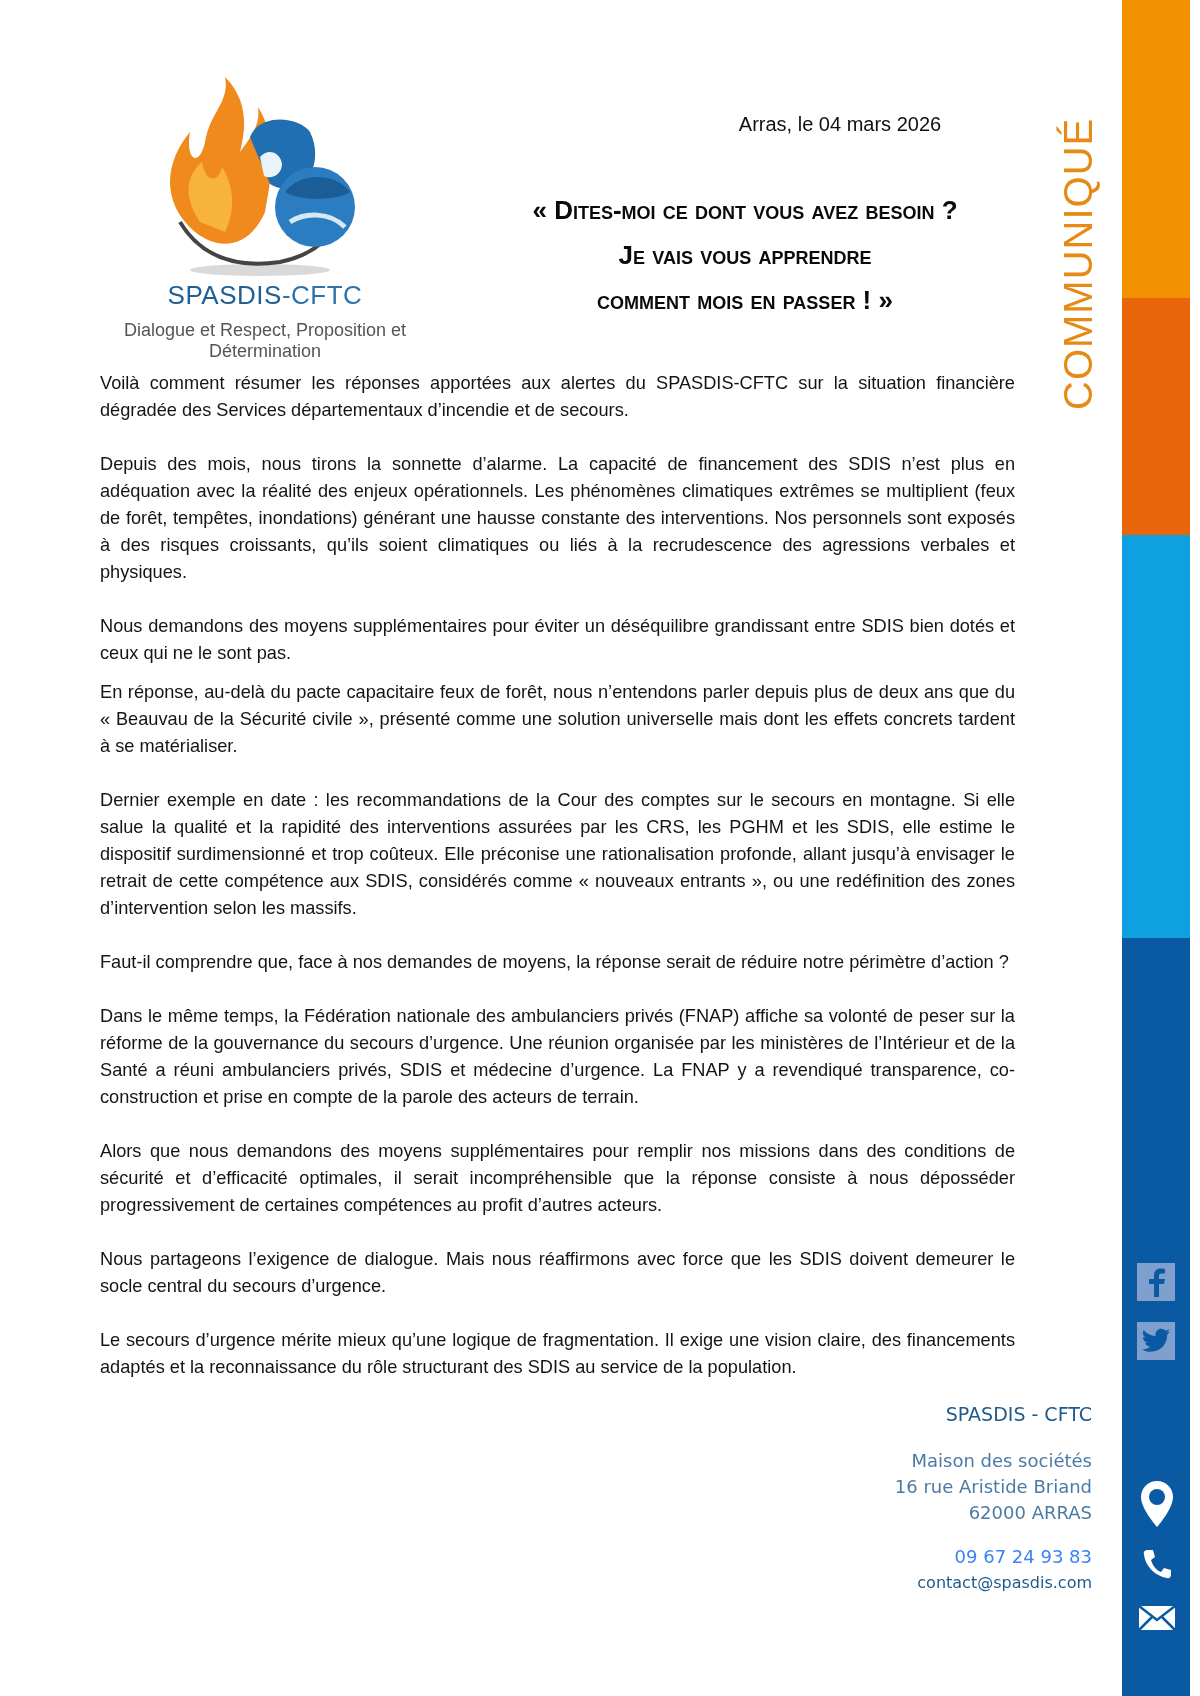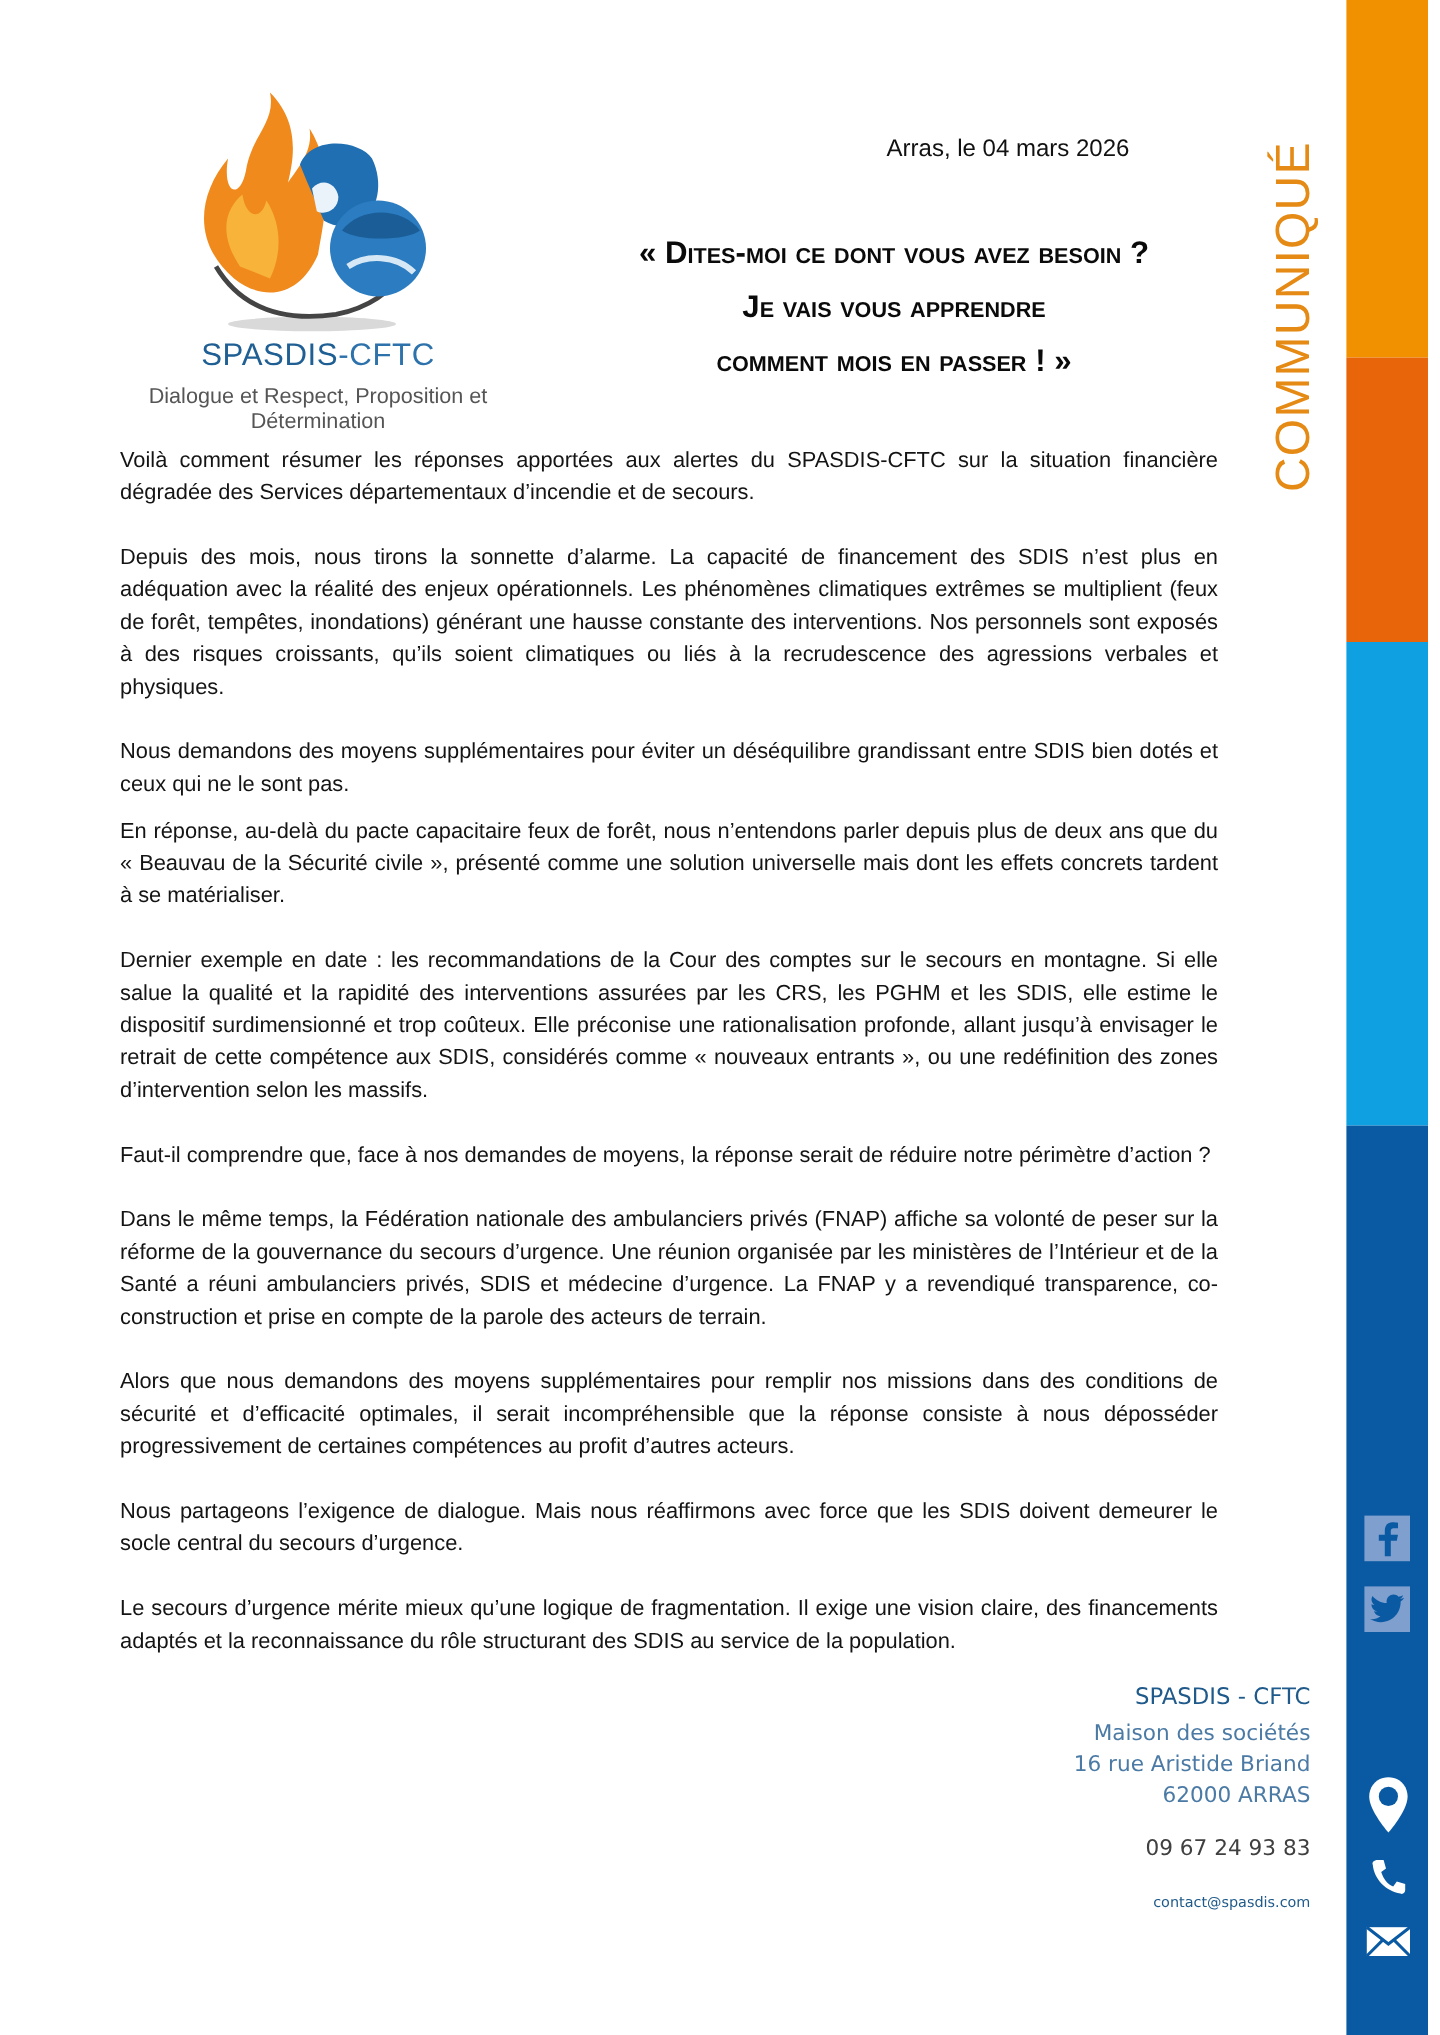--- a/index.html
+++ b/index.html
@@ -46,23 +46,23 @@
   .seg1 { top:0; height:298px; background:#f29100; }
   .seg2 { top:298px; height:237px; background:#e8650a; }
   .seg3 { top:535px; height:403px; background:#0ea0e1; }
   .seg4 { top:938px; height:758px; background:#0a5aa3; }
   .social { position:absolute; left:1137px; width:38px; height:38px; background:#7f9fcf; display:flex; align-items:center; justify-content:center; }
   .contact {
     position:absolute; left:820px; top:1400px; width:272px; text-align:right;
     color:#1f5f93; font-family:"DejaVu Sans", sans-serif;
   }
   .c-org { font-size:19px; line-height:28px; color:#1f5a8a; }
-  .c-addr { font-size:18px; line-height:26px; color:#4b7aa5; margin-top:4px; }
-  .c-phone { font-size:18px; line-height:26px; margin-top:18px; color:#404040; }
-  .c-mail { font-size:12px; line-height:26px; margin-top:18px; color:#1f5a8a; }
+  .c-addr { font-size:18px; line-height:26px; color:#4b7aa5; margin-top:20px; }
+  .c-phone { font-size:18px; line-height:26px; margin-top:18px; color:#3b82f6; }
+  .c-mail { font-size:16px; line-height:26px; color:#1f5a8a; }
   .cicon { position:absolute; left:1136px; width:42px; display:flex; justify-content:center; }
 </style>
 </head>
 <body>
 
 <div class="logo">
   <svg width="250" height="205" viewBox="0 0 250 205">
     <ellipse cx="120" cy="198" rx="70" ry="6" fill="#d9d9d9"></ellipse>
     <path d="M40 150 Q70 200 140 190 Q180 182 200 150" stroke="#444" stroke-width="4" fill="none"></path>
     <path d="M55 160 C20 130 25 90 50 60 C45 90 60 95 65 70 C70 40 90 30 85 5 C110 30 105 60 100 80 C115 60 120 50 118 35 C140 70 130 110 125 140 C110 175 80 180 55 160 Z" fill="#f08a1c"></path>

